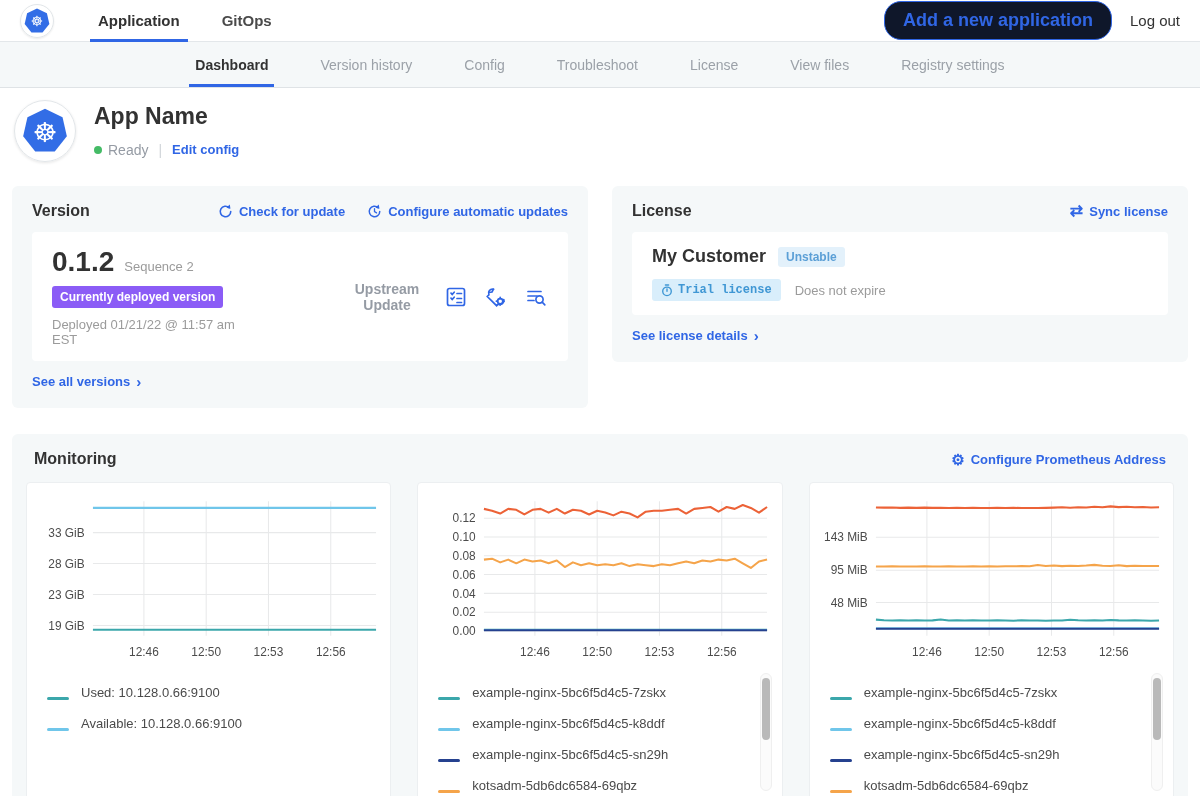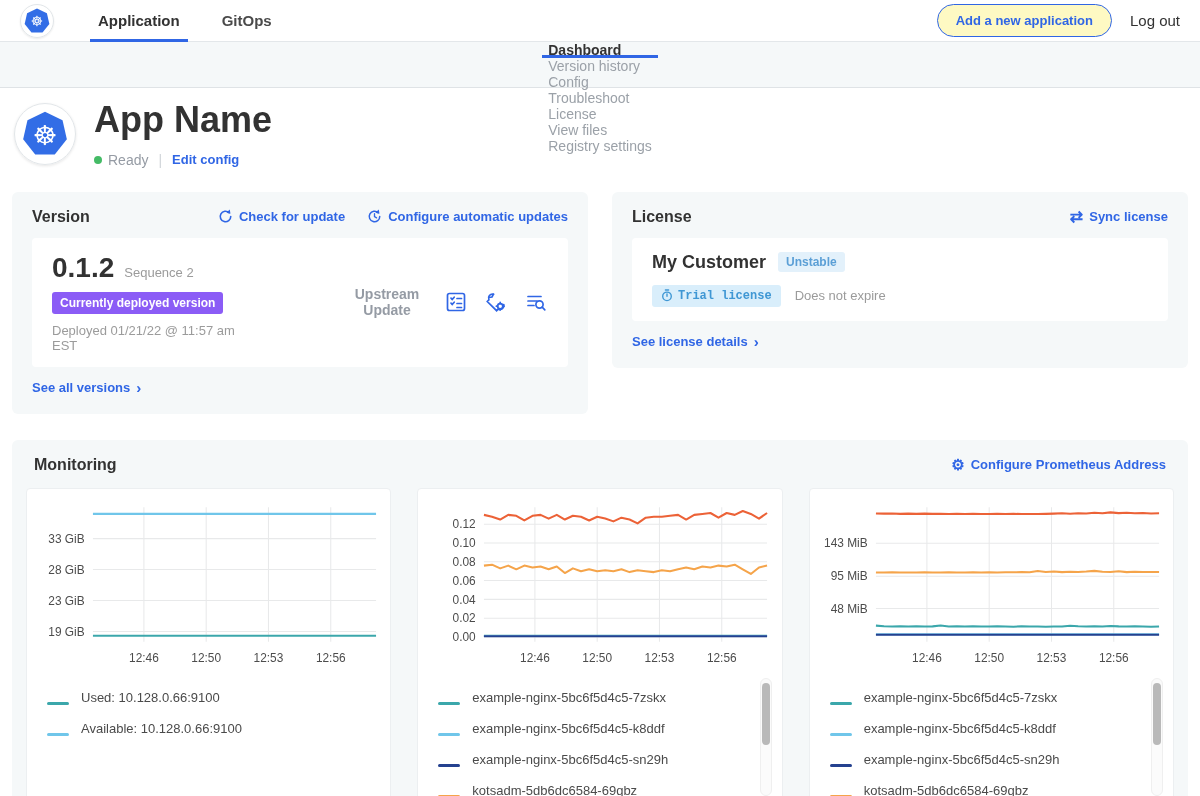--- a/index.html
+++ b/index.html
@@ -7,34 +7,34 @@
   body { height:796px; overflow:hidden; }
 
   
   .topnav { height:42px; background:#fff; border-bottom:1px solid #e3e7ea; display:flex; align-items:center; padding:0 20px; }
   .brand { width:34px; height:34px; border-radius:50%; border:1px solid #e2e6e9; display:flex; align-items:center; justify-content:center; margin-right:30px; box-shadow:0 1px 2px rgba(0,0,0,.08); }
   .topnav-tabs { display:flex; height:100%; }
   .topnav-tab { position:relative; display:flex; align-items:center; padding:0 14px; font-size:15px; font-weight:bold; color:#4a4a4a; cursor:pointer; margin-right:14px; }
   .topnav-tab.active { color:#323232; }
   .topnav-tab.active::after { content:""; position:absolute; left:6px; right:6px; bottom:-1px; height:3px; background:#3066e5; }
   .topnav-right { margin-left:auto; display:flex; align-items:center; gap:18px; }
-  .add-app-btn { border:1px solid #3066e5; color:#3066e5; background:#fef9c3; font-weight:bold; font-size:13px; border-radius:17px; padding:8px 18px; cursor:pointer; font-family:inherit; }
+  .add-app-btn { border:1px solid #3066e5; color:#3066e5; background:#0f172a; font-weight:bold; font-size:18px; border-radius:17px; padding:8px 18px; cursor:pointer; font-family:inherit; }
   .logout { font-size:15px; color:#323232; cursor:pointer; }
 
   
   .subnav { height:46px; background:#f5f8f9; border-bottom:1px solid #dfe3e6; display:flex; justify-content:center; }
-  .subnav-inner { display:flex;flex-direction:column; }
+  .subnav-inner { display:flex; }
   .subnav-tab { position:relative; display:flex; align-items:center; padding:0 26px; font-size:14px; color:#9ba1a8; cursor:pointer; }
   .subnav-tab.active { color:#323232; font-weight:bold; }
   .subnav-tab.active::after { content:""; position:absolute; left:20px; right:20px; bottom:0; height:3px; background:#3066e5; }
 
   
   .app-header { display:flex; align-items:center; padding:12px 14px 14px; background:#fff; }
   .app-avatar { width:62px; height:62px; border-radius:50%; border:1px solid #e2e6e9; display:flex; align-items:center; justify-content:center; box-shadow:0 1px 3px rgba(0,0,0,.1); margin-right:18px; }
-  .app-title { font-size:36px; font-weight:bold; color:#323232; line-height:1.1; }
+  .app-title { font-size:23px; font-weight:bold; color:#323232; line-height:1.1; }
   .app-status-row { display:flex; align-items:center; margin-top:12px; font-size:14px; }
   .status-dot { width:8px; height:8px; border-radius:50%; background:#44bb66; margin-right:6px; }
   .status-text { color:#959ba4; margin-right:10px; }
   .status-sep { color:#d0d4d9; margin-right:10px; }
   .link { color:#3066e5; font-weight:bold; font-size:13px; text-decoration:none; cursor:pointer; display:inline-flex; align-items:center; gap:6px; }
 
   
   .cards-row { display:grid; grid-template-columns:1fr 1fr; gap:24px; align-items:start; margin:10px 12px 0; }
   .card { background:#f5f8f9; border-radius:6px; padding:16px 20px 18px; }
   .card-head { display:flex; align-items:center; margin-bottom:12px; }

